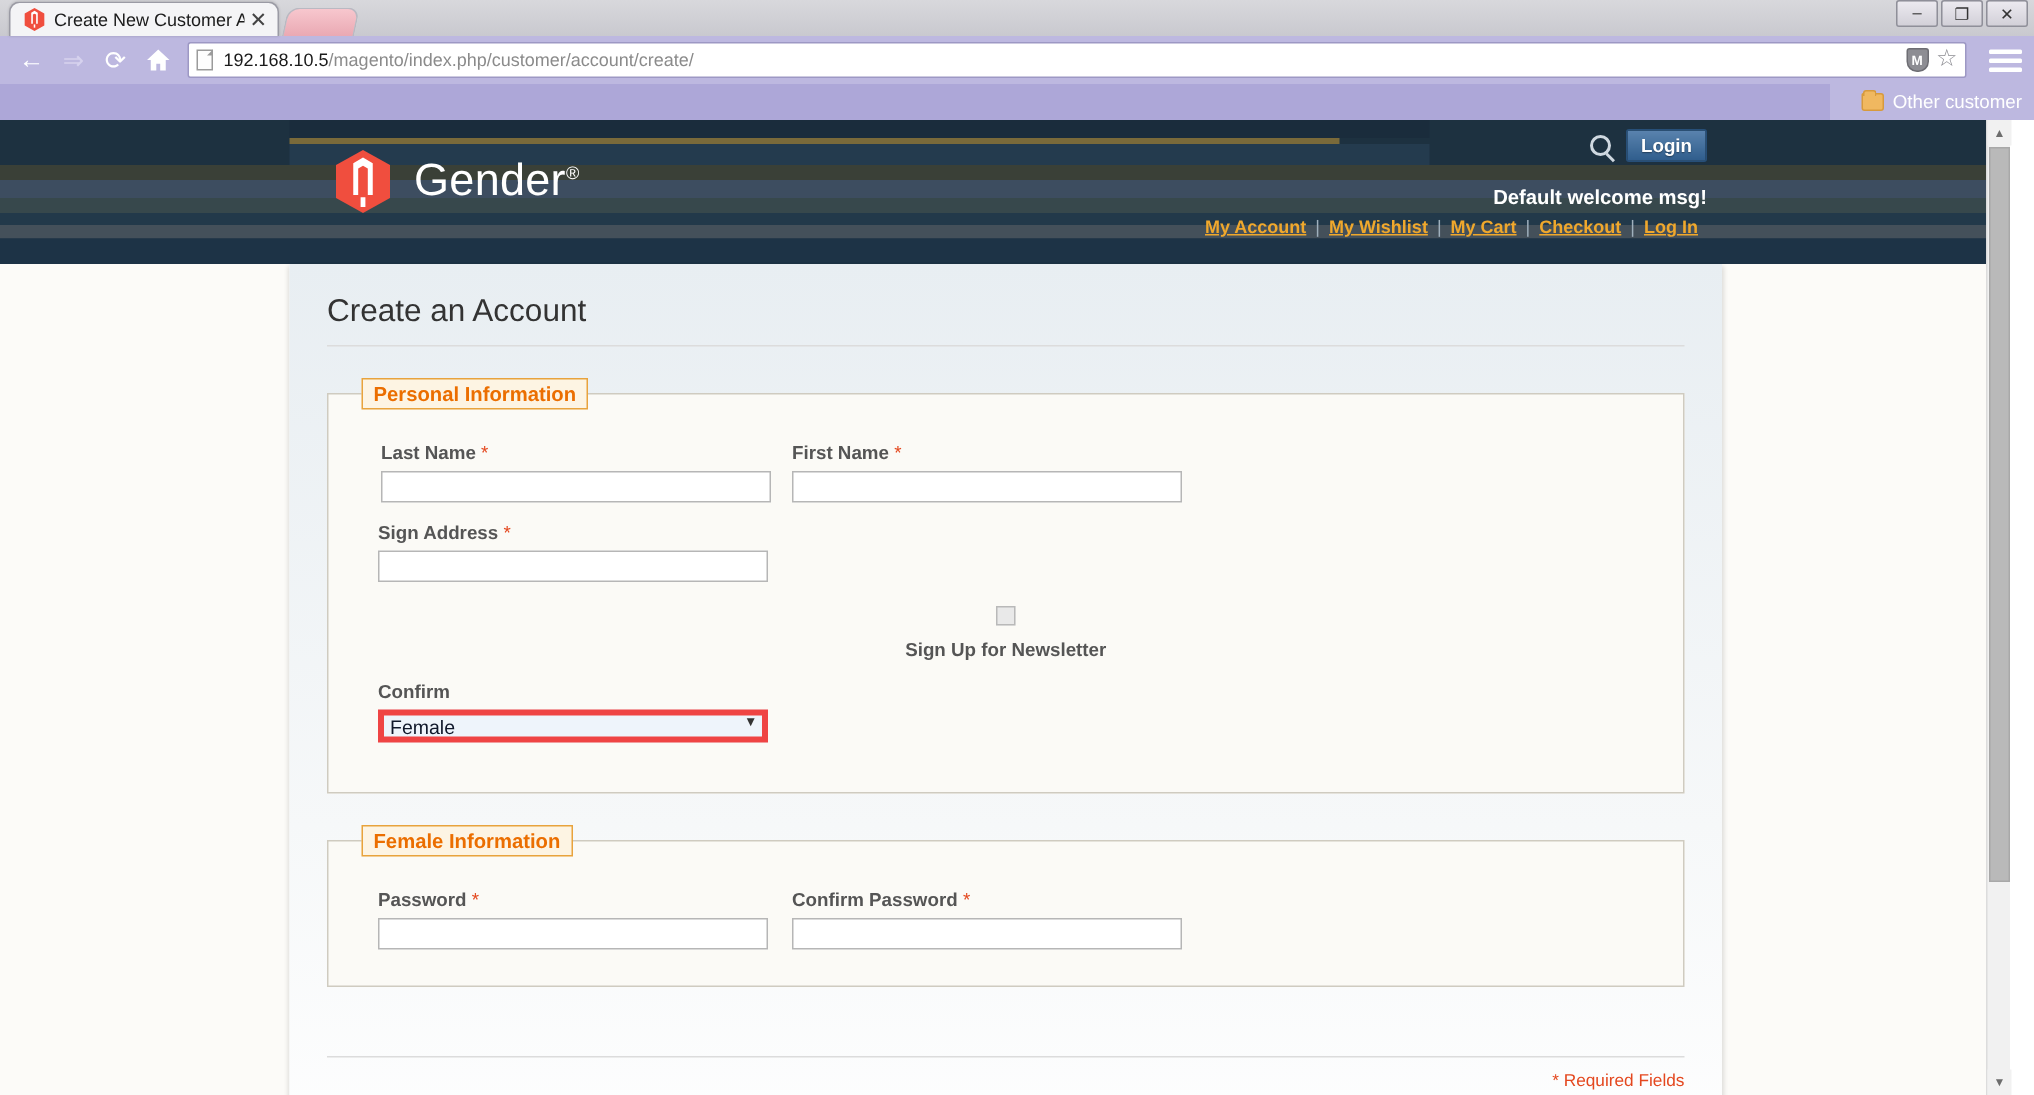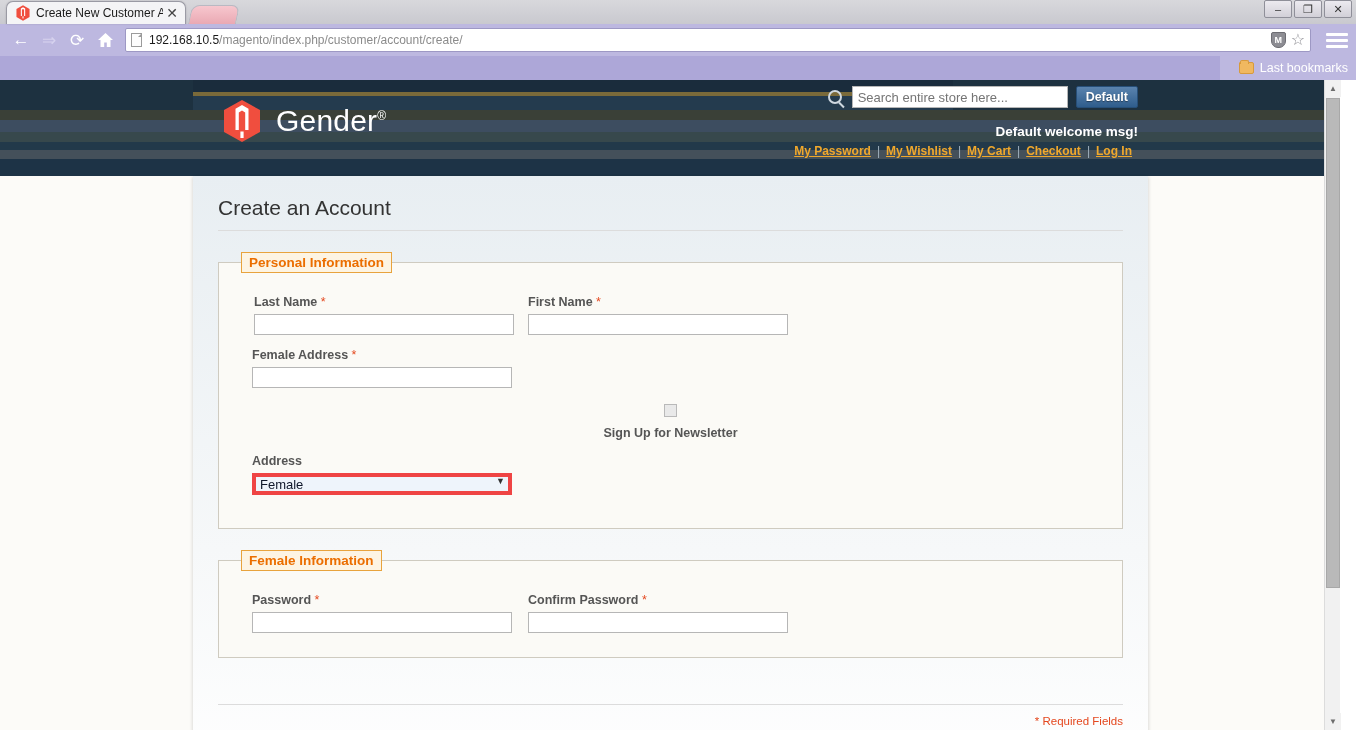--- a/index.html
+++ b/index.html
@@ -463,21 +463,21 @@
     <div class="hamburger">
       <span></span>
         <span></span>
         <span></span>
     </div>
   </div>
 
   <div class="bookmarkbar">
     <div class="bm-other">
       <span class="folder"></span>
-      <span>Last bookmarks</span>
+      <span>Other customer</span>
     </div>
   </div>
 
   <div class="viewport">
     <div class="site">
 
       <div class="mheader">
         <div class="band" style="top:0;height:30px;background:#1d3140;"></div>
         <div class="band" style="top:30px;height:10px;background:#3a4037;"></div>
         <div class="band" style="top:40px;height:12px;background:#3d4d60;"></div>
@@ -494,28 +494,27 @@
             <svg class="logo-hex" viewBox="0 0 40 44" xmlns="http://www.w3.org/2000/svg">
               <polygon points="20,1 38,11 38,33 20,43 2,33 2,11" fill="#f04e3e"></polygon>
               <polygon points="20,6 13.5,9.8 13.5,31 16.8,31 16.8,13.4 20,11.5 23.2,13.4 23.2,31 26.5,31 26.5,9.8" fill="#ffffff"></polygon>
               <rect x="18.4" y="32.5" width="3.2" height="6.5" fill="#ffffff"></rect>
             </svg>
             <span class="logo-text"><span>Gender</span><sup class="logo-reg">®</sup></span>
           </div>
 
           <div class="searchrow">
             <span class="mag-glass"></span>
-            <input class="searchbox" type="text" placeholder="Search entire store here..." style="">
-            <button class="searchbtn">Default</button>
+            <button class="searchbtn">Login</button>
           </div>
 
           <div class="welcome">Default welcome msg!</div>
 
           <div class="acct-links">
-            <a href="#">My Password</a>
+            <a href="#">My Account</a>
             <span class="sep">|</span>
             <a href="#">My Wishlist</a>
             <span class="sep">|</span>
             <a href="#">My Cart</a>
             <span class="sep">|</span>
             <a href="#">Checkout</a>
             <span class="sep">|</span>
             <a href="#">Log In</a>
           </div>
         </div>
@@ -542,35 +541,35 @@
                       <span>First Name</span>
                       <span class="req">*</span>
                     </label>
                     <input class="finput" type="text" value="" style="">
                   </div>
                 </div>
 
                 <div class="row">
                   <div class="fieldcol">
                     <label class="flabel">
-                      <span>Female Address</span>
+                      <span>Sign Address</span>
                       <span class="req">*</span>
                     </label>
                     <input class="finput" type="text" value="" style="">
                   </div>
                 </div>
 
                 <div class="checkrow">
                   <span class="cbox"></span>
                   <span class="clabel">Sign Up for Newsletter</span>
                 </div>
 
                 <div class="row">
                   <div class="fieldcol">
-                    <label class="flabel">Address</label>
+                    <label class="flabel">Confirm</label>
                     <div class="selwrap">
                       <select class="fselect">
                         <option>Female</option>
                       </select>
                     </div>
                   </div>
                 </div>
               </div>
             </fieldset>
 

